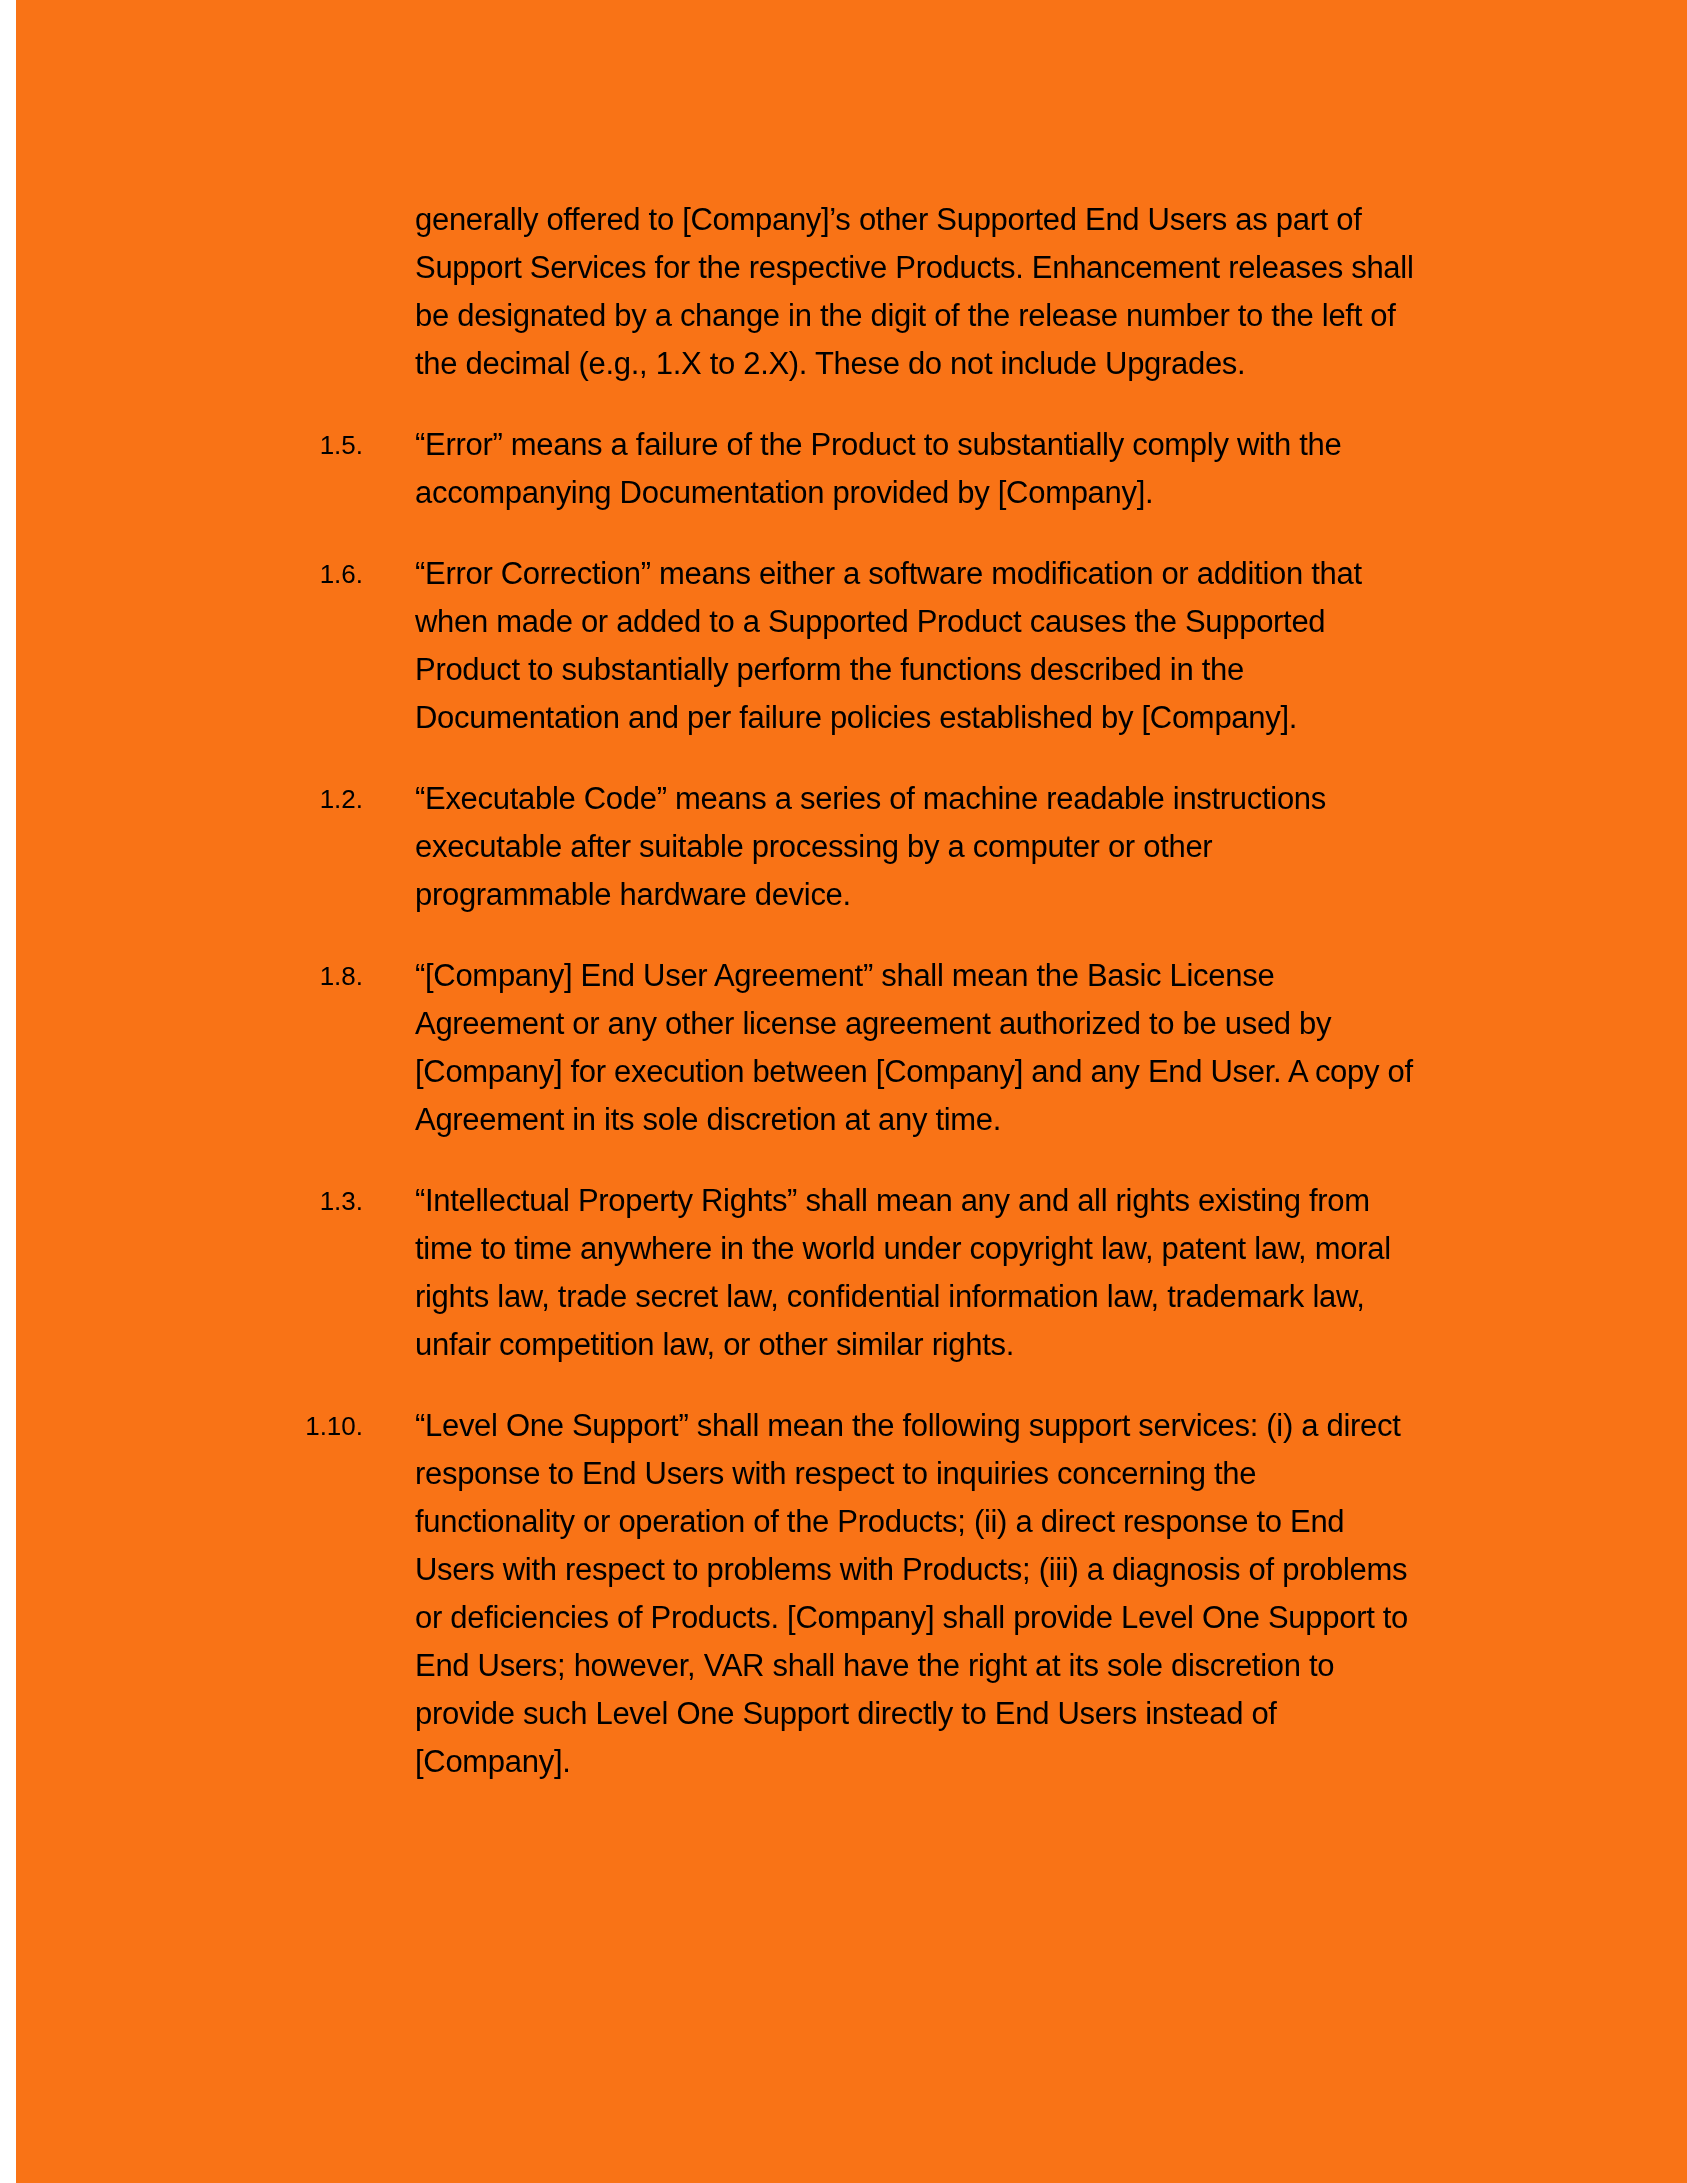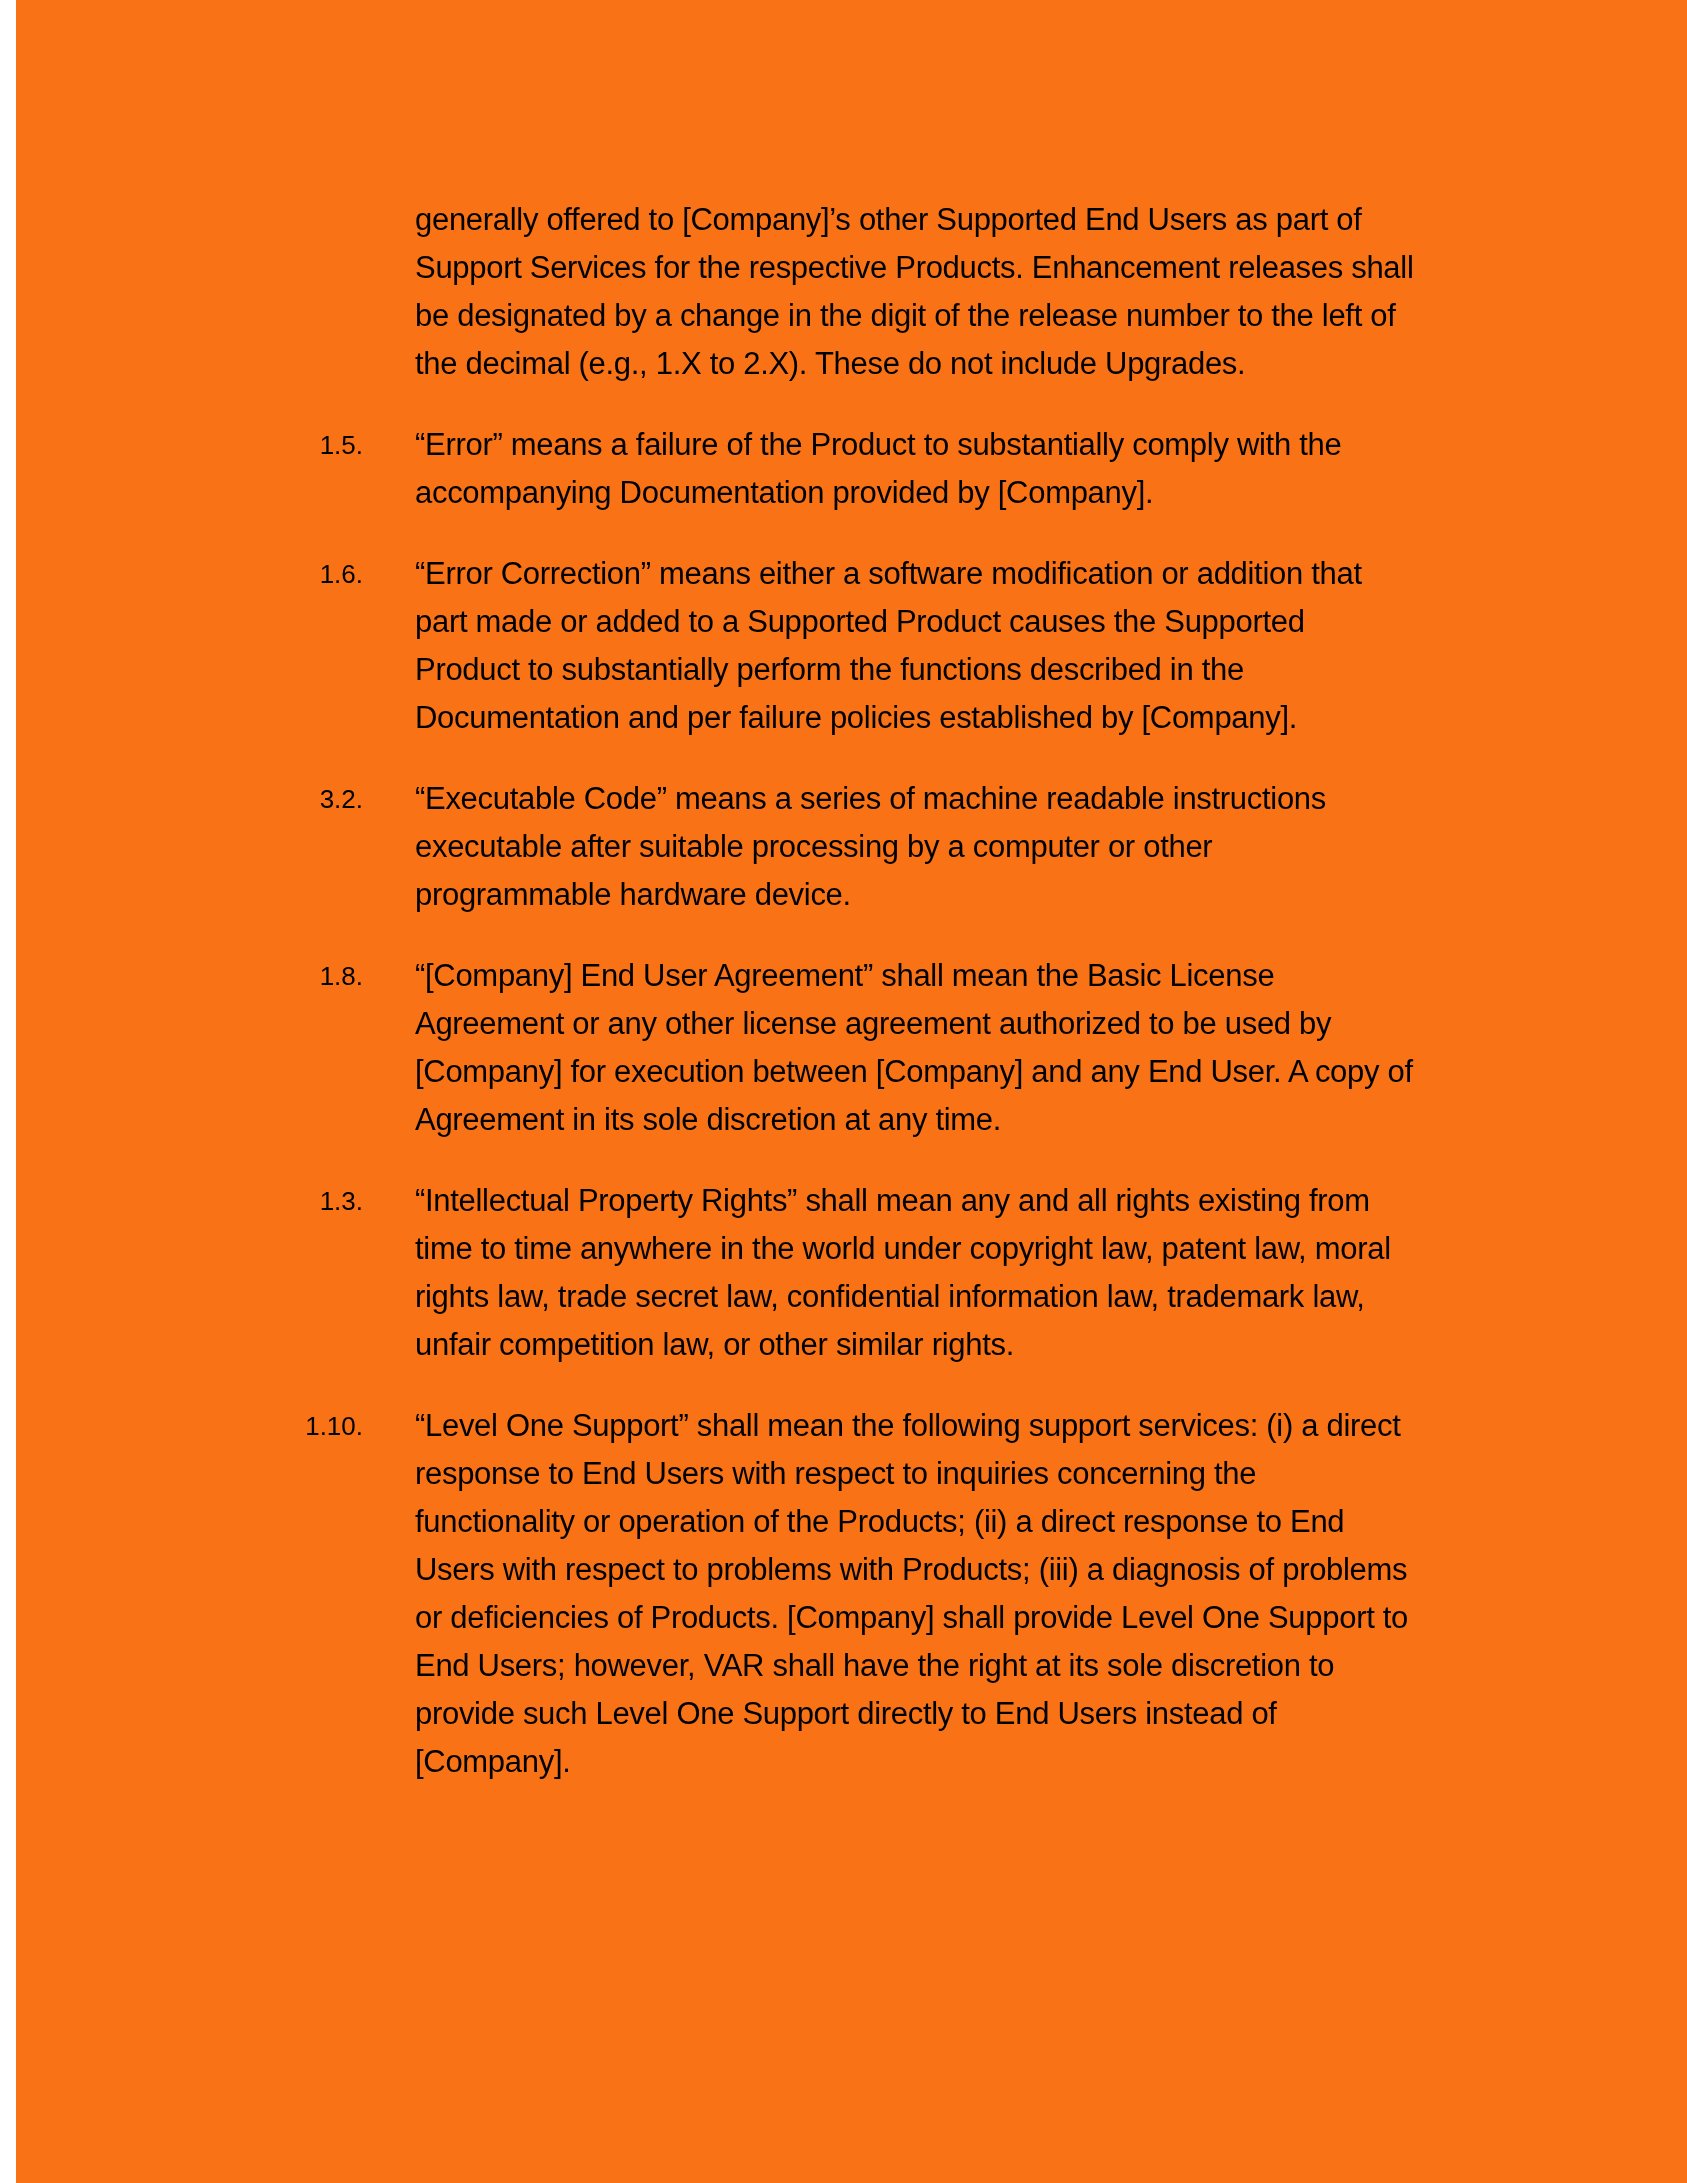--- a/index.html
+++ b/index.html
@@ -85,28 +85,28 @@
         <span class="line">“Error” means a failure of the Product to substantially comply with the</span>
         <span class="line">accompanying Documentation provided by [Company].</span>
       </div>
     </div>
 
     <div class="para">
       <div class="num">1.6.</div>
       <div class="gutter"></div>
       <div class="body">
         <span class="line">“Error Correction” means either a software modification or addition that</span>
-        <span class="line">part made or added to a Supported Product causes the Supported</span>
+        <span class="line">when made or added to a Supported Product causes the Supported</span>
         <span class="line">Product to substantially perform the functions described in the</span>
         <span class="line">Documentation and per failure policies established by [Company].</span>
       </div>
     </div>
 
     <div class="para">
-      <div class="num">3.2.</div>
+      <div class="num">1.2.</div>
       <div class="gutter"></div>
       <div class="body">
         <span class="line">“Executable Code” means a series of machine readable instructions</span>
         <span class="line">executable after suitable processing by a computer or other</span>
         <span class="line">programmable hardware device.</span>
       </div>
     </div>
 
     <div class="para">
       <div class="num">1.8.</div>

